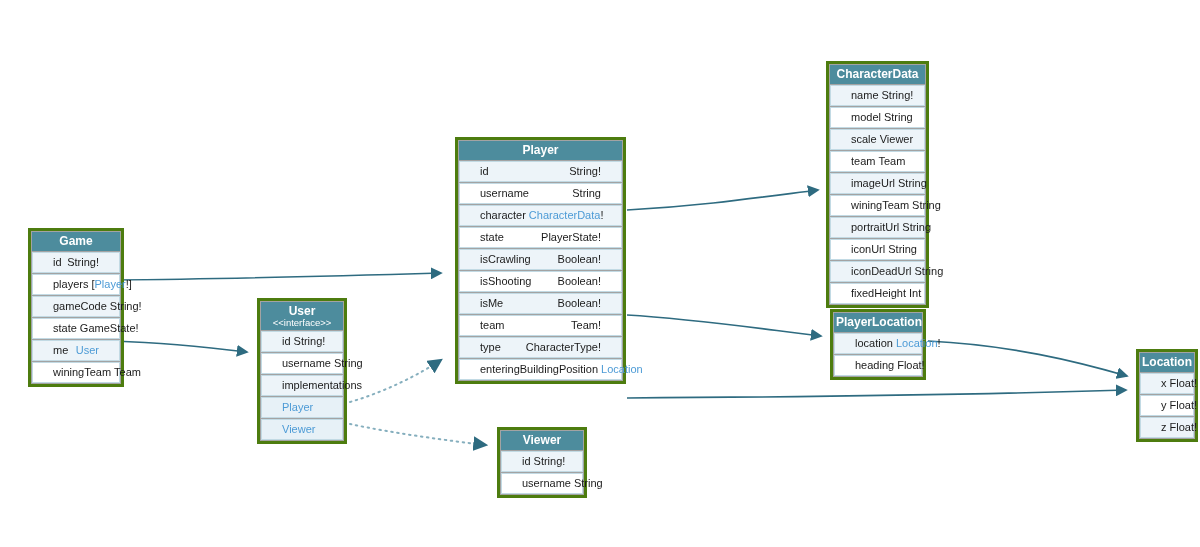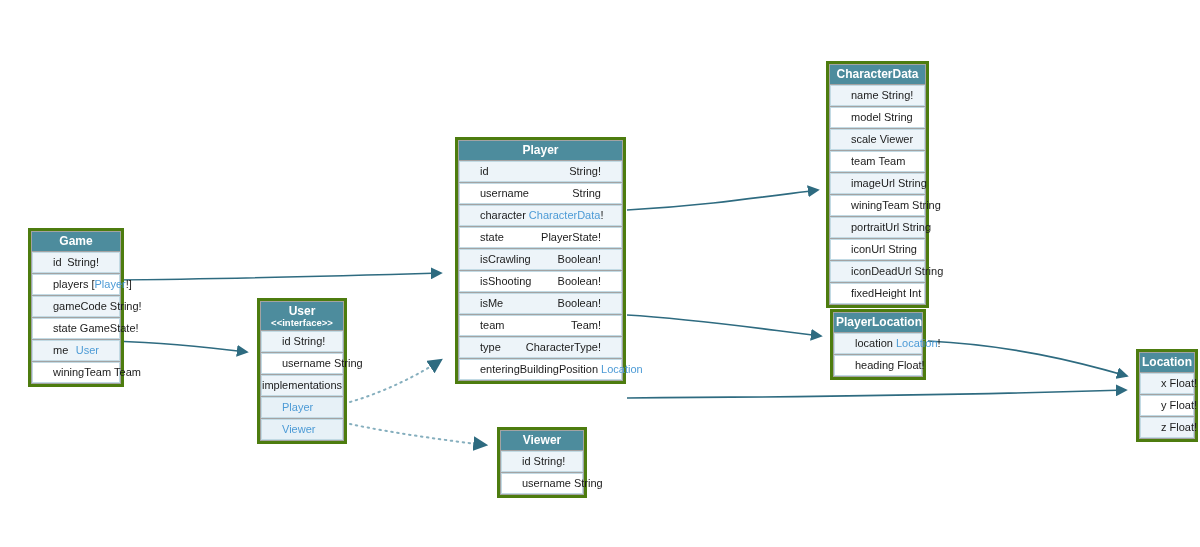--- a/index.html
+++ b/index.html
@@ -12,33 +12,33 @@
   .edge.dotted{stroke:#86afbe;stroke-width:2;stroke-dasharray:1.5 4.5;stroke-linecap:round;}
   .type-table{
     position:absolute;box-sizing:border-box;background:#a3a3a3;
     border:3px solid #4d7c0f;padding:1px;
     box-shadow:0 0 0 0 transparent;
   }
   .thead{
     background:#4d8c9d;color:#ffffff;text-align:center;
     padding:2px 2px;font-weight:bold;font-size:12px;line-height:15px;
   }
-  .thead .sub{font-weight:bold;font-size:9.5px;line-height:10px;display:block;margin-top:-1px;}
+  .thead .sub{font-weight:normal;font-size:9.5px;line-height:10px;display:block;margin-top:-1px;}
   .row{
     display:flex;justify-content:space-between;align-items:center;gap:3px;
     border:1px solid #c2dae4;margin-top:1px;box-sizing:border-box;
     padding:2px 20px;font-size:11px;line-height:15px;color:#1b1b1b;white-space:nowrap;
   }
   .row:nth-of-type(even){background:#edf4f9;}
   .row:nth-of-type(odd){background:#ffffff;}
   .row .fname{text-align:left;}
   .row .ftype{margin-left:auto;}
   .lnk{color:#4d9bd6;}
   .dark{color:#1b1b1b;}
-  .impl-label{justify-content:center;color:#1b1b1b;}
+  .impl-label{color:#1b1b1b;}
   .impl-row{background:#e7f1f7 !important;}
   .impl-row .fname{width:100%;}
 </style>
 </head>
 <body>
 
 <div id="canvas">
 
   <svg id="edge-layer" viewBox="0 0 1200 547">
     <defs>

